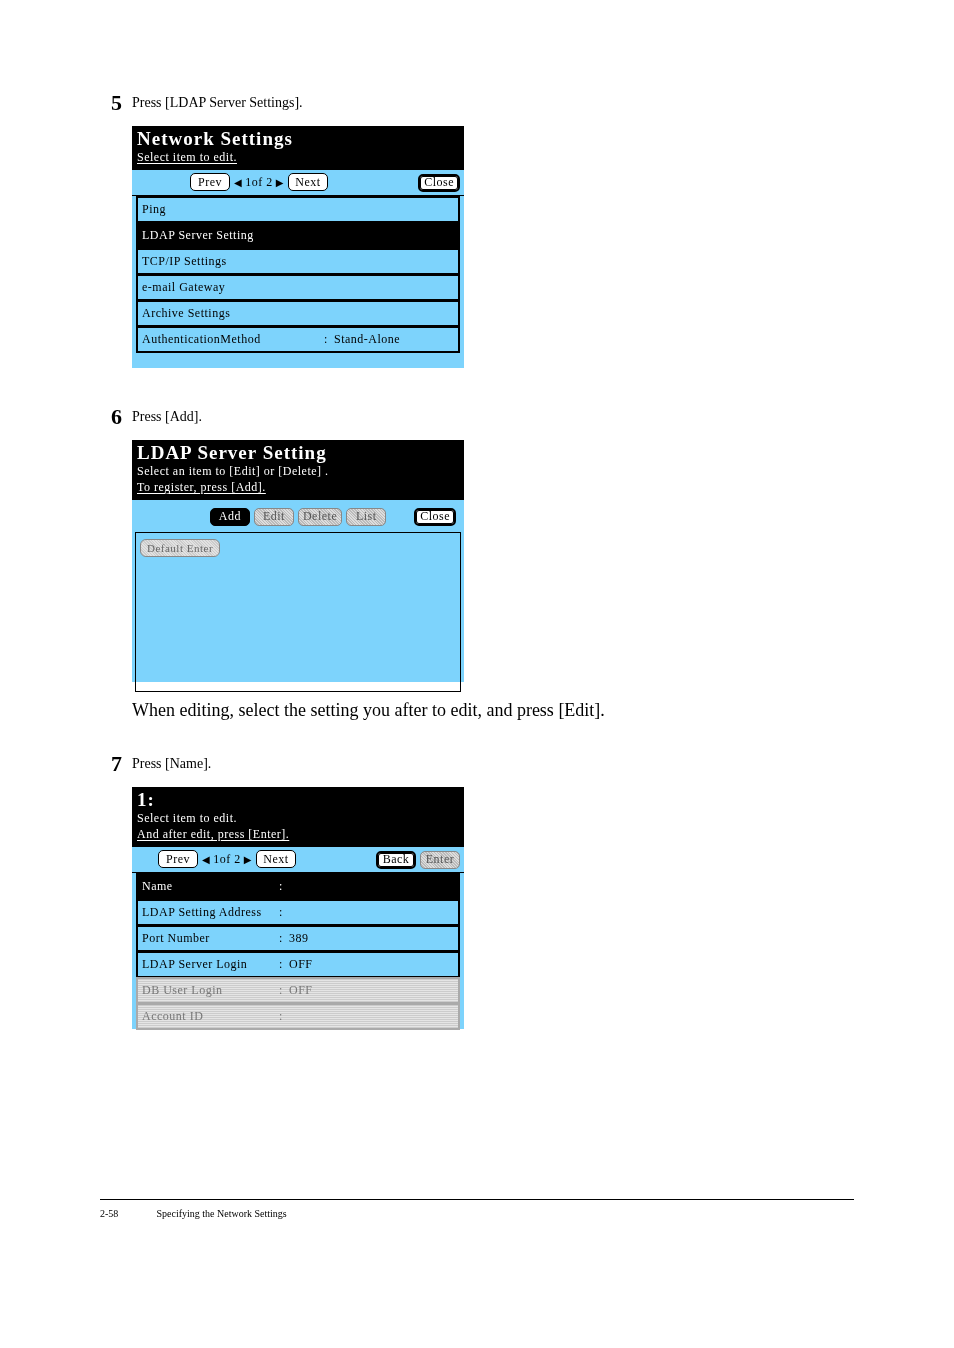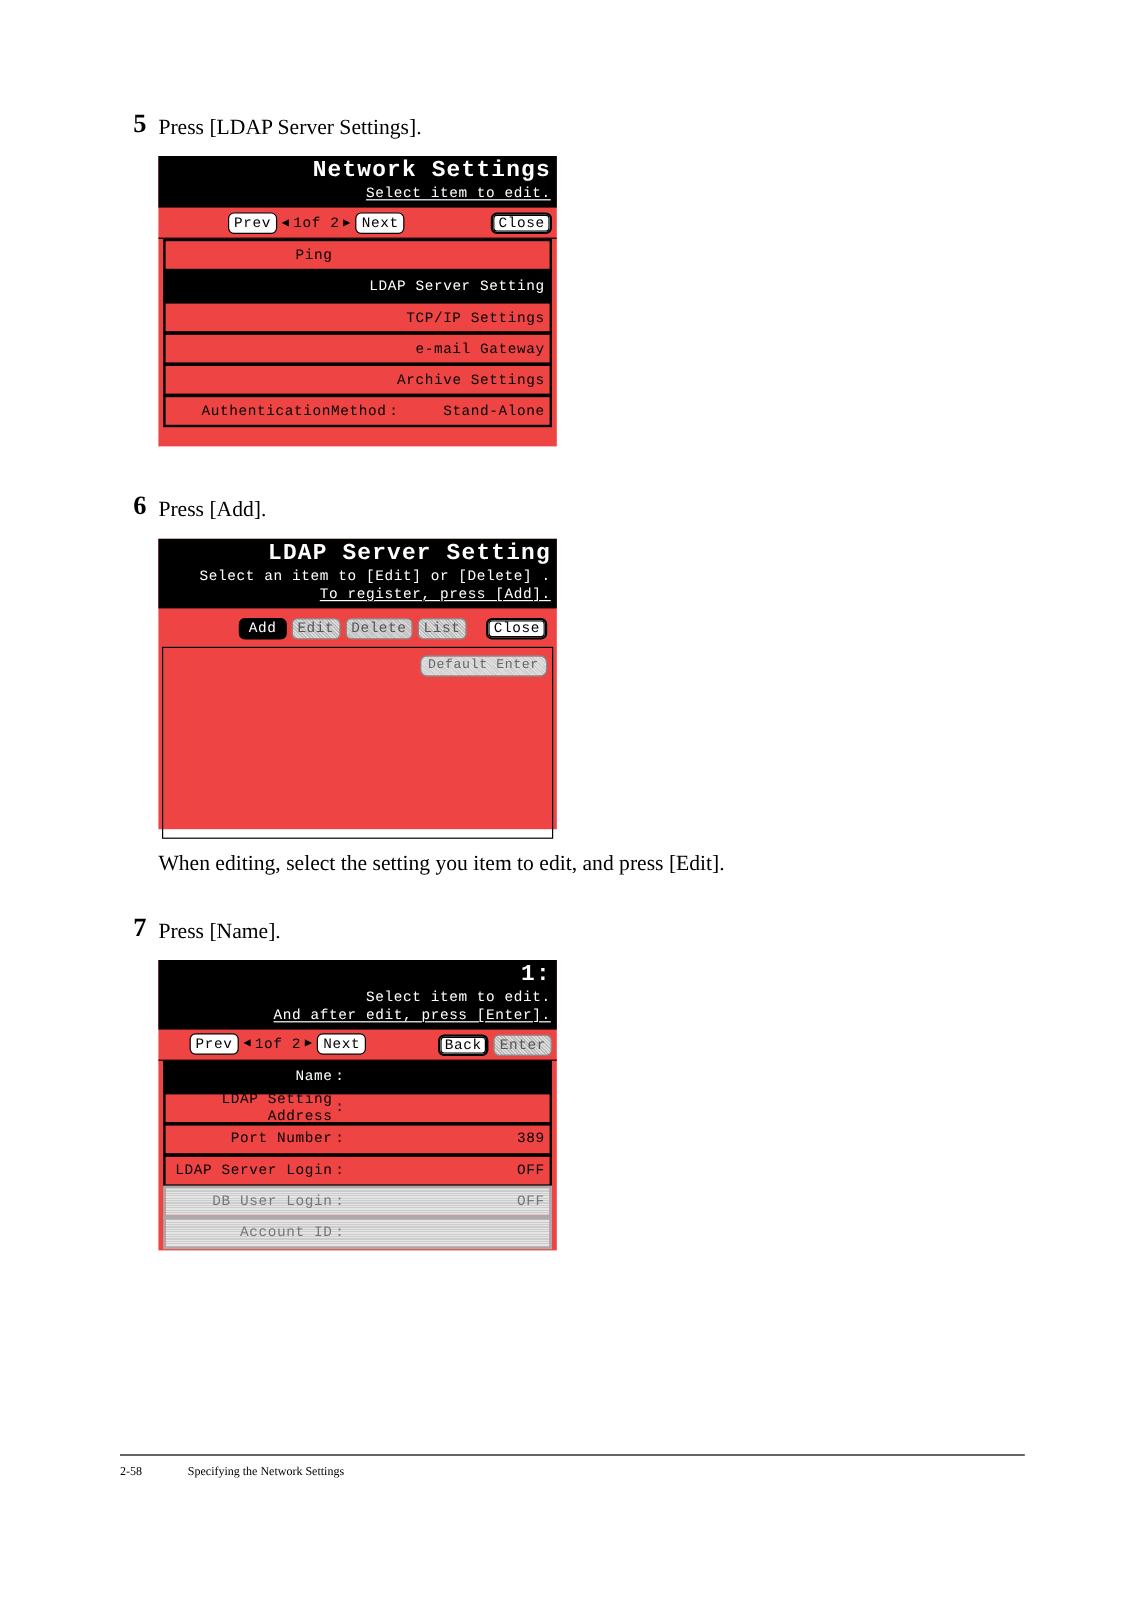--- a/index.html
+++ b/index.html
@@ -1,31 +1,30 @@
 <!DOCTYPE html>
 <html><head>
 <meta charset="utf-8">
 <style>
   * { box-sizing: border-box; margin: 0; padding: 0; }
   html, body { width: 954px; background: #fff; font-family: Georgia, "Times New Roman", serif; color: #000; }
   .page { width: 954px; padding: 70px 100px 40px 100px; }
 
   .step { display: flex; align-items: flex-start; margin-top: 22px; }
   .step-num { width: 32px; font-family: "Century Schoolbook", Georgia, serif; font-size: 22px; font-weight: bold; text-align: right; padding-right: 10px; line-height: 1; }
-  .step-body { flex: 1; font-size: 18px; line-height: 1.35; padding-top: 2px; }
+  .step-body { flex: 1; font-size: 14px; line-height: 1.35; padding-top: 2px; }
   .step-note { margin-left: 32px; font-size: 18px; margin-top: 18px; margin-bottom: 6px; }
 
   
   .lcd-wrap { margin-left: 32px; margin-top: 12px; }
   .lcd {
-    width: 332px; height: 242px; background: #ef4444;
-    font-family: Liberation Mono, monospace;
+    width: 332px; height: 242px; background: #7dd3fc;
+    font-family: Liberation Serif, serif;
     font-size: 13px; letter-spacing: 0.5px; color:#000;
     border: 0;
-    text-align: right;
   }
   .lcd-header { background:#000; color:#fff; padding:3px 5px 5px 5px; }
   .lcd-title { font-size: 19px; font-weight: bold; line-height:1.05; letter-spacing:1px; }
   .lcd-sub { font-size: 12px; margin-top:1px; text-decoration: underline; text-decoration-thickness:1px; text-underline-offset:2px; }
 
   .lcd-toolbar { display:flex; align-items:center; justify-content:center; gap:4px; padding:4px 6px; border-bottom:1px solid #000; position:relative; height:26px; }
   .lcd-btn { display:inline-flex; align-items:center; justify-content:center; min-width:40px; height:18px; padding:0 4px; border:1px solid #000; border-radius:5px; background:#fff; font-size:12px; }
   .lcd-btn.dbl { box-shadow: 0 0 0 1px #000 inset; border-width:2px; }
   .lcd-btn.dark { background:#000; color:#fff; }
   .lcd-btn.shade { background:repeating-linear-gradient(45deg,#bbb,#bbb 1px,#ddd 1px,#ddd 2px); color:#555; border-color:#888; }
@@ -129,21 +128,21 @@
           </div>
           <span class="lcd-btn dbl">Close</span>
         </div>
       </div>
       <div class="lcd-body-open">
         <span class="pill">Default Enter</span>
       </div>
     </div>
   </div>
 
-  <div class="step-note">When editing, select the setting you item to edit, and press [Edit].</div>
+  <div class="step-note">When editing, select the setting you after to edit, and press [Edit].</div>
 
   <div class="step" style="margin-top:32px;">
     <div class="step-num">7</div>
     <div class="step-body">Press [Name].</div>
   </div>
 
   <div class="lcd-wrap">
     <div class="lcd">
       <div class="lcd-header">
         <div class="lcd-title">1:</div>

